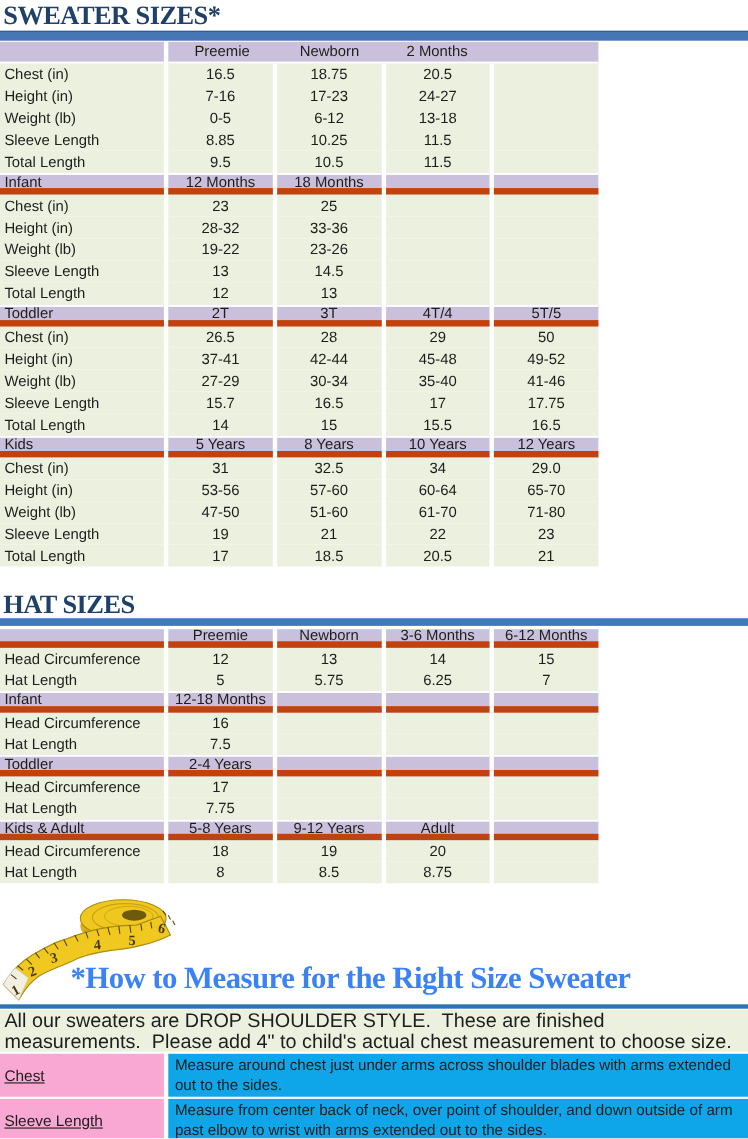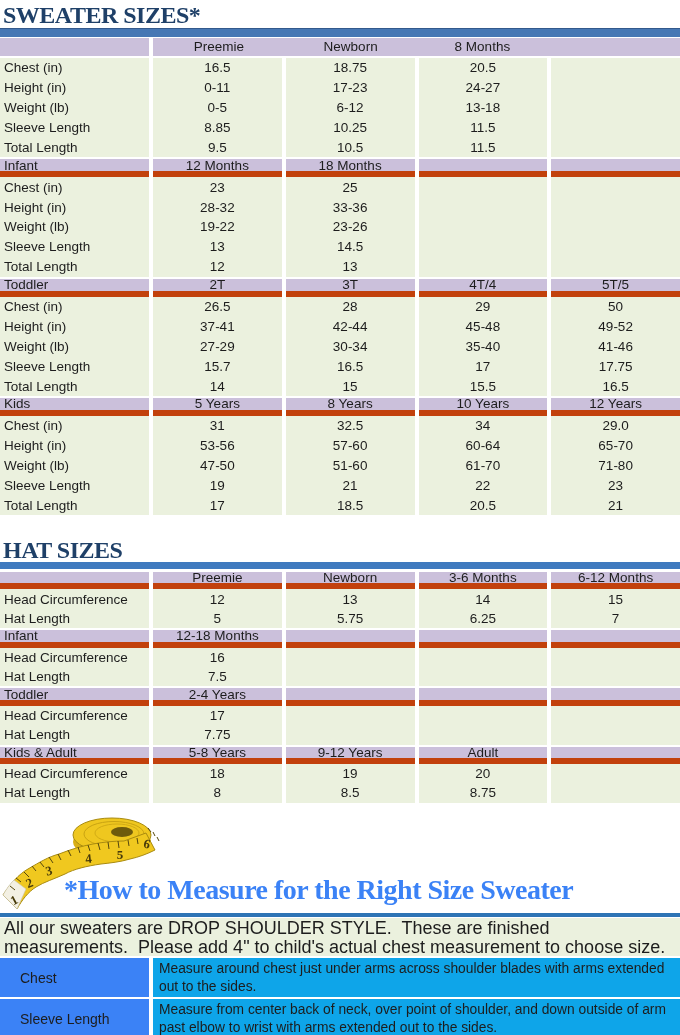--- a/index.html
+++ b/index.html
@@ -3,21 +3,21 @@
 <meta charset="utf-8">
 <style>
   html,body{margin:0;padding:0;background:#fff;}
   .page{position:relative;width:680px;height:1035px;background:#fff;overflow:hidden;
         font-family:"Liberation Sans",sans-serif;color:#1d1d1d;}
   .doc-title{position:absolute;left:3px;font-family:"Liberation Serif",serif;font-weight:bold;
              font-size:24px;color:#1F4068;letter-spacing:-0.5px;white-space:nowrap;}
   .title-bar{position:absolute;left:0;width:680px;}
   .bar1{top:28px;height:8px;background:#4677B4;border-top:1px solid #33598C;}
   .bar2{top:562px;height:7px;background:#3F7ABF;}
-  .tbl{position:absolute;left:0;width:680px;}
+  .tbl{position:absolute;left:0;width:544px;}
   .trow{display:grid;grid-template-columns:149px 1fr 1fr 1fr 1fr;column-gap:4px;box-sizing:border-box;}
   .sweater .trow{height:19.9px;}
   .hat .trow{height:19.4px;}
   .cell{display:flex;align-items:center;height:100%;box-sizing:border-box;overflow:hidden;
         font-size:13.5px;}
   .cell.label{justify-content:flex-start;padding-left:4px;}
   .cell.val,.cell.mcell{justify-content:center;}
   .grn{background:#EBF1DE;}
   .lav{background:#CBC0DB;}
   .trow.section .cell{border-top:2px solid #fff;border-bottom:6px solid #c2410c;}
@@ -25,52 +25,52 @@
                border-bottom:2px solid #fff;box-sizing:border-box;}
   .trow.merged .cell.label{border-bottom:2px solid #fff;}
   
   .howto-heading{position:absolute;left:64px;top:874px;font-family:"Liberation Serif",serif;
                  font-weight:bold;font-size:28px;color:#3b82f6;letter-spacing:-0.5px;white-space:nowrap;}
   .howto{position:absolute;left:0;top:913px;width:680px;}
   .blue-line{height:4px;background:#2E74B5;margin-bottom:1px;}
   .intro{background:#EBF1DE;padding:1px 4px;height:36px;line-height:18.5px;font-size:18px;
          white-space:pre-wrap;margin-bottom:2px;box-sizing:content-box;}
   .mrow{display:grid;grid-template-columns:149px 1fr;column-gap:4px;margin-bottom:2px;}
-  .mlabel{background:#3b82f6;display:flex;align-items:center;padding-left:20px;font-size:14px;}
+  .mlabel{background:#f9a8d4;display:flex;align-items:center;padding-left:4px;font-size:14px;text-decoration:underline;}
   .mdesc{background:#0ea5e9;padding:2px 6px;line-height:17.5px;font-size:13.8px;white-space:pre-wrap;}
   svg text{font-family:"Liberation Serif",serif;font-weight:bold;}
 </style>
 </head>
 <body>
 
 <div class="page">
 
   <div class="doc-title" style="top:2px">SWEATER SIZES*</div>
   <div class="title-bar bar1"></div>
 
   <div class="tbl sweater" id="sweater-rows" style="top:38px">
       <div class="trow merged">
         <div class="cell label lav"></div>
         <div class="merged-band lav">
           <div class="cell mcell">Preemie</div>
           <div class="cell mcell">Newborn</div>
-          <div class="cell mcell">8 Months</div>
+          <div class="cell mcell">2 Months</div>
           <div class="cell mcell"></div>
         </div>
       </div>
       <div class="trow data">
         <div class="cell label grn">Chest (in)</div>
         <div class="cell val grn">16.5</div>
         <div class="cell val grn">18.75</div>
         <div class="cell val grn">20.5</div>
         <div class="cell val grn"></div>
       </div>
       <div class="trow data">
         <div class="cell label grn">Height (in)</div>
-        <div class="cell val grn">0-11</div>
+        <div class="cell val grn">7-16</div>
         <div class="cell val grn">17-23</div>
         <div class="cell val grn">24-27</div>
         <div class="cell val grn"></div>
       </div>
       <div class="trow data">
         <div class="cell label grn">Weight (lb)</div>
         <div class="cell val grn">0-5</div>
         <div class="cell val grn">6-12</div>
         <div class="cell val grn">13-18</div>
         <div class="cell val grn"></div>

